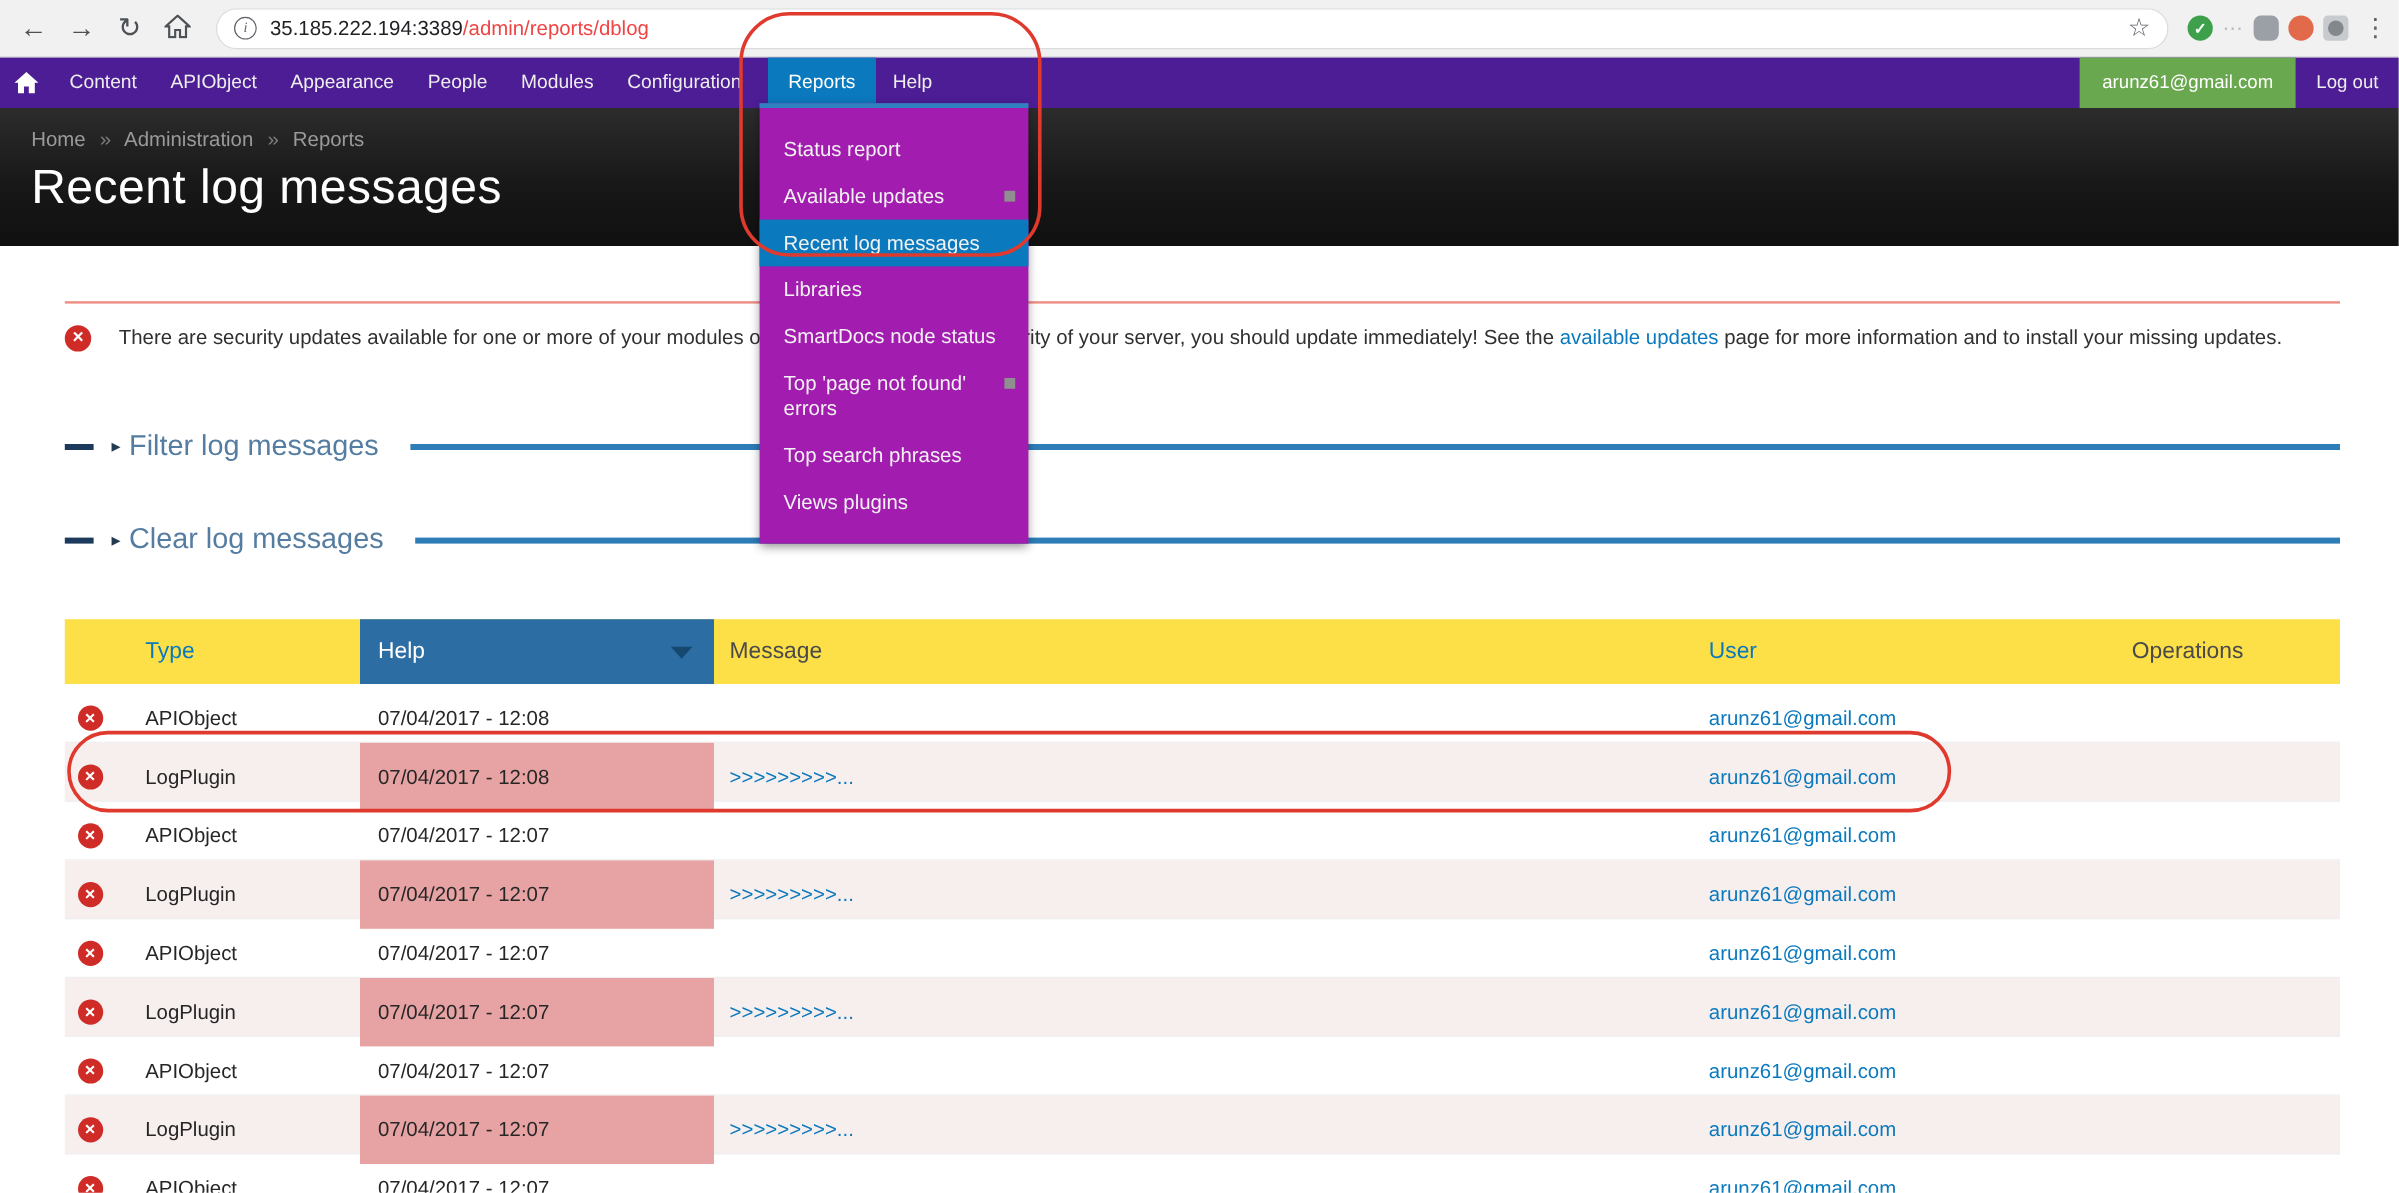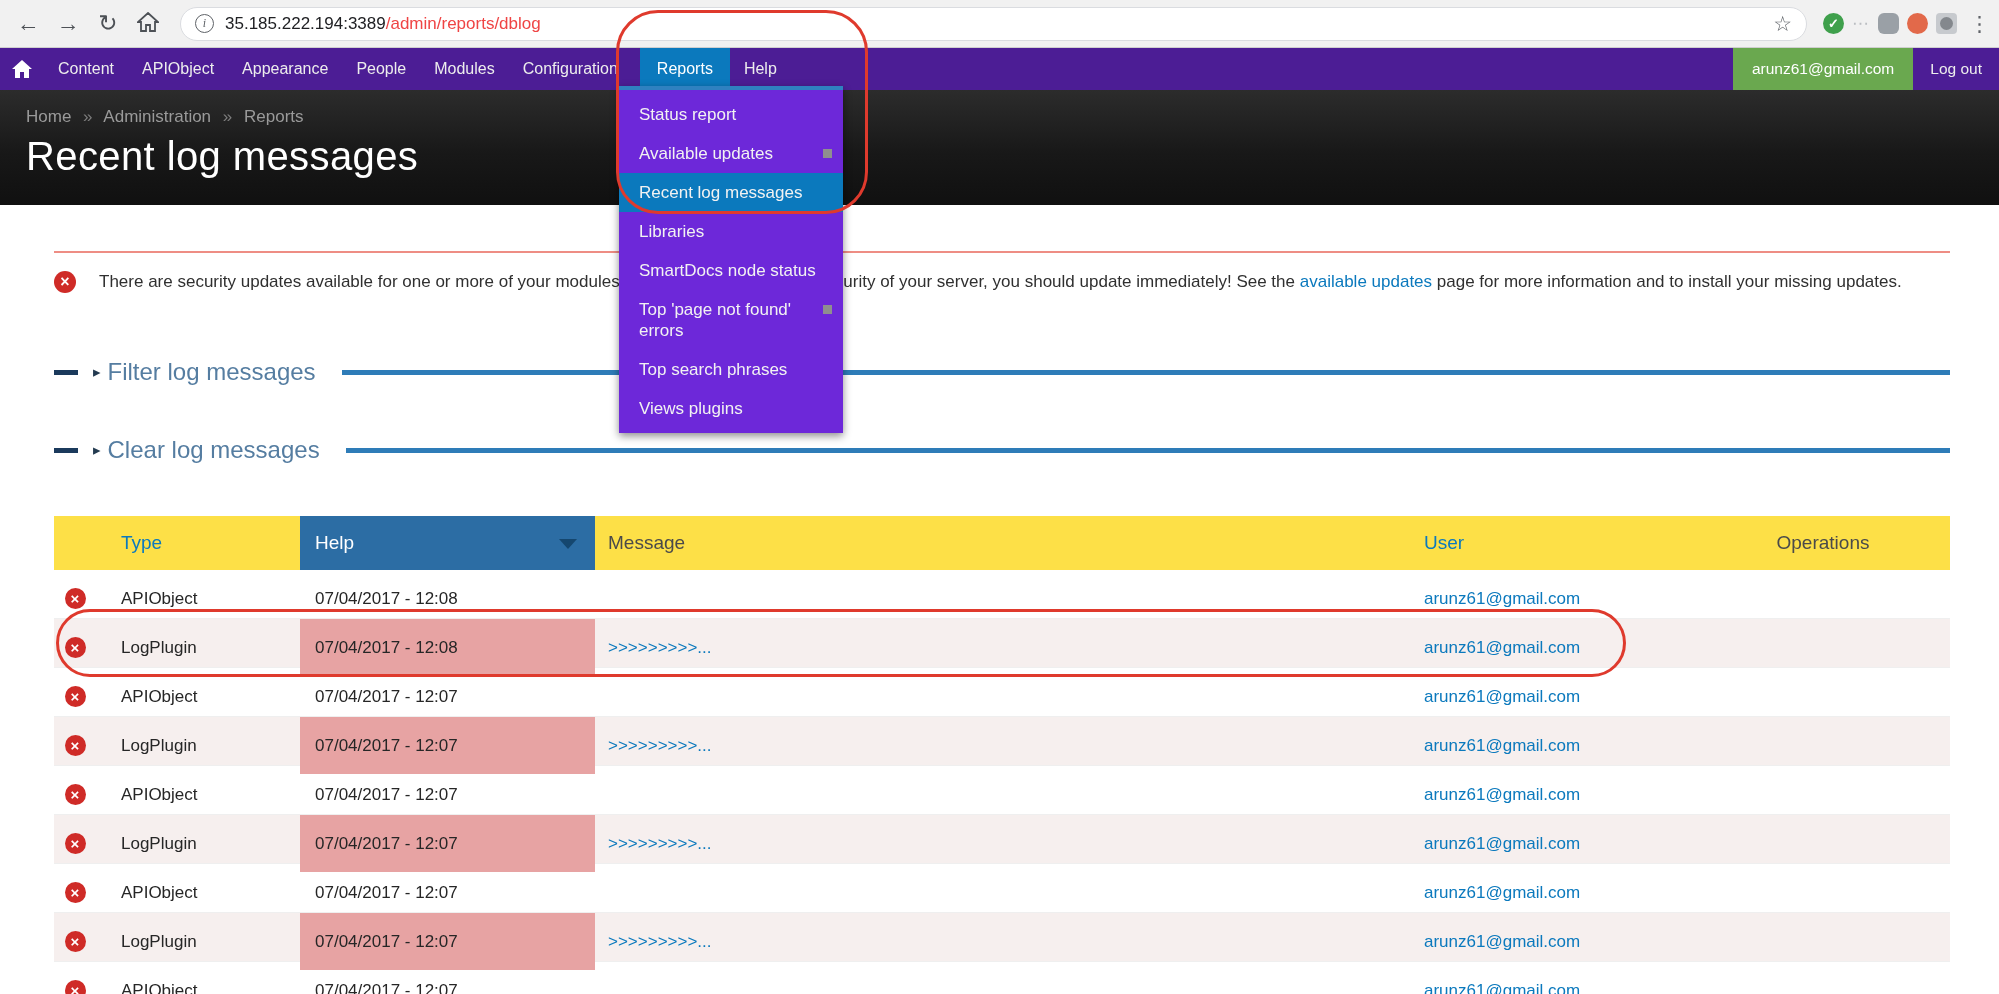--- a/index.html
+++ b/index.html
@@ -25,21 +25,21 @@
 
   
   .admintoolbar{height:42px;background:#4c1d95;display:flex;align-items:stretch;color:#ededed;font-size:16px}
   .home-ic{width:44px;display:flex;align-items:center;justify-content:center;cursor:pointer}
   .titem{display:flex;align-items:center;padding:0 14px;cursor:pointer;white-space:nowrap}
   .titem--active{background:#0b79bd;color:#fff;margin-left:8px;padding:0 17px}
   .account{margin-left:auto;background:#6aa84f;color:#fff;display:flex;align-items:center;padding:0 19px;font-size:15.5px;cursor:pointer}
   .logout{display:flex;align-items:center;padding:0 17px;font-size:15.5px;cursor:pointer}
 
   
-  .dropdown{position:absolute;left:619px;top:86px;width:224px;background:#6d28d9;border-top:4px solid #2f81c0;padding:5px 0;z-index:50;box-shadow:0 3px 8px rgba(0,0,0,.45)}
+  .dropdown{position:absolute;left:633px;top:86px;width:224px;background:#a21caf;border-top:4px solid #2f81c0;padding:15px 0;z-index:50;box-shadow:0 3px 8px rgba(0,0,0,.45)}
   .ditem{position:relative;color:#f2f2f2;font-size:17px;padding:9px 20px;line-height:21px;cursor:pointer}
   .ditem.active{background:#0b79bd}
   .sq{position:absolute;right:11px;top:15px;width:9px;height:9px;background:#8f8f8f}
 
   
   .pagehead{height:115px;background:linear-gradient(180deg,#2c2c2c 0%,#181818 55%,#101010 100%);padding:17px 26px 0}
   .breadcrumb{font-size:17px;color:#9a9a9a}
   .bc-link{color:#9a9a9a;cursor:pointer}
   .bc-sep{margin:0 7px;color:#7d7d7d}
   .ptitle{margin-top:7px;font-size:40px;font-weight:400;color:#fff;letter-spacing:.4px}

